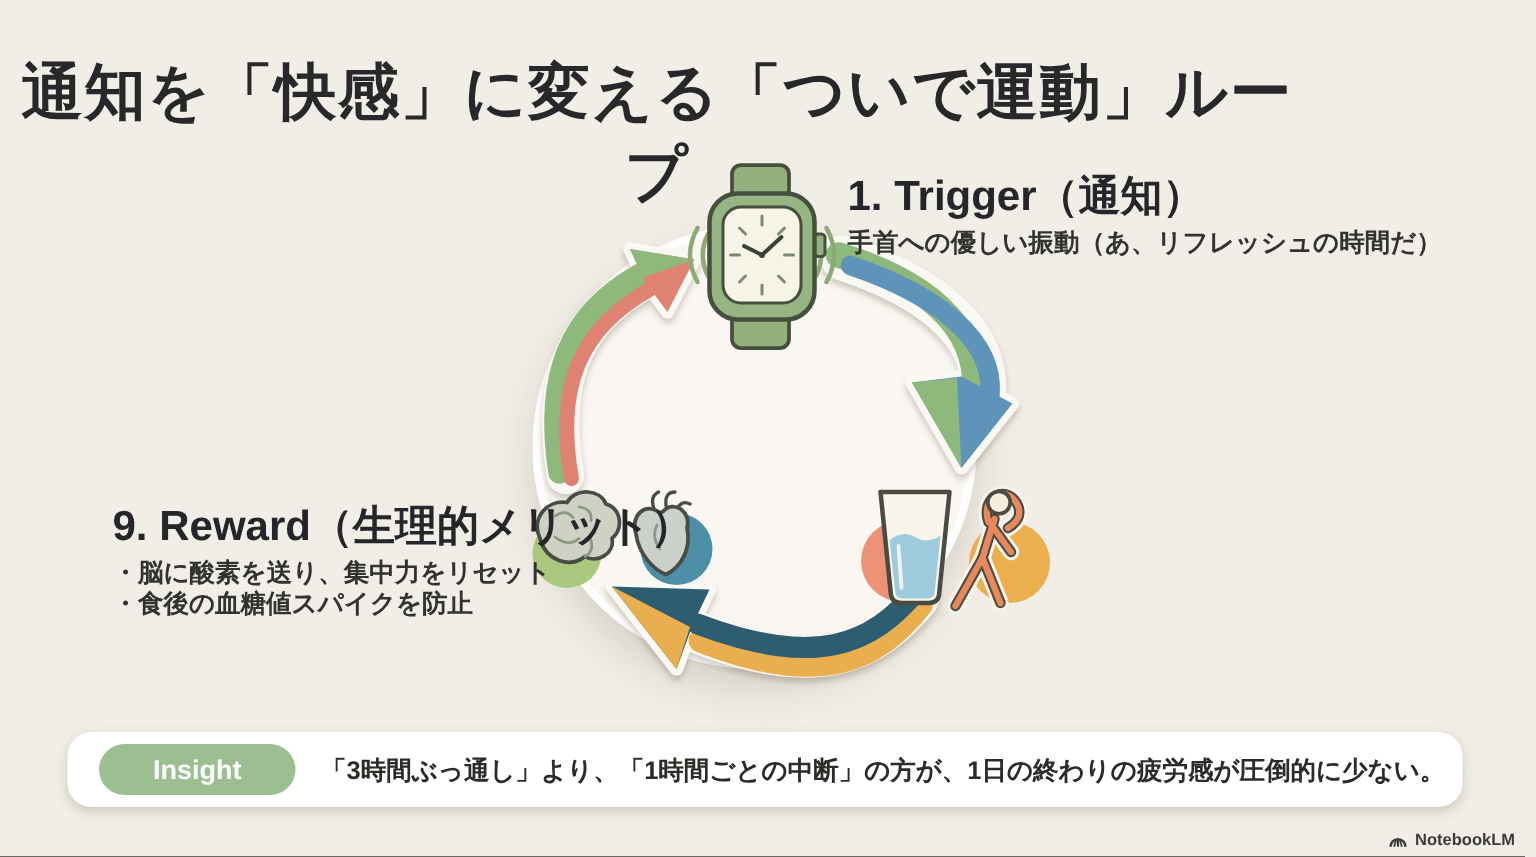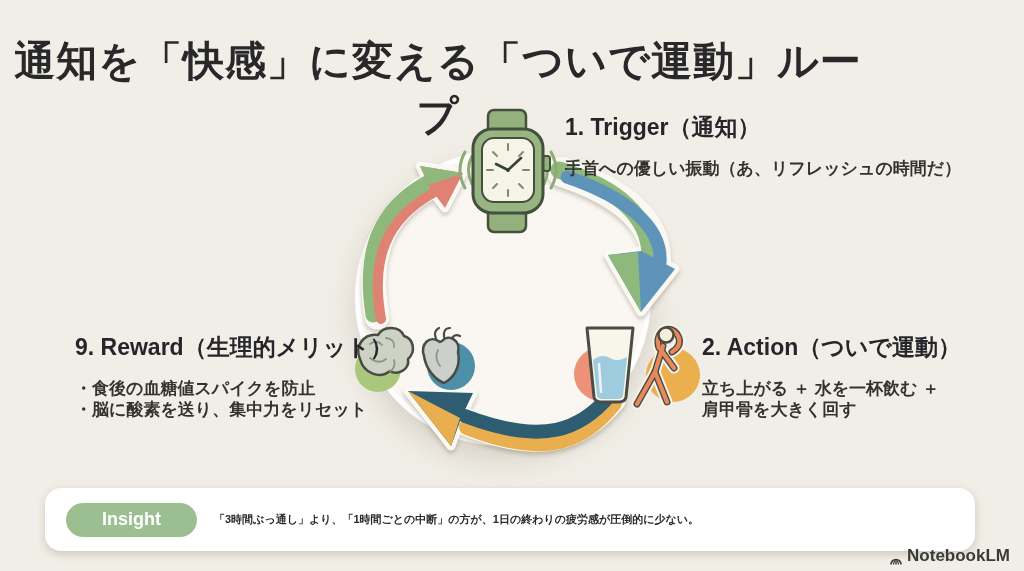--- a/index.html
+++ b/index.html
@@ -18,38 +18,38 @@
     position:absolute; left:355px; top:150px; width:296px; height:296px;
     border-radius:50%;
     background:rgba(252,250,245,0.75);
     border:5px solid rgba(255,255,255,0.85);
     box-shadow:0 14px 28px rgba(150,138,115,0.28);
   }
   .arrows { position:absolute; left:320px; top:113px; width:380px; height:367px; }
   .arrow-group { filter:drop-shadow(0 3px 2px rgba(100,90,70,0.30)); }
   .icon-svg { position:absolute; }
   .step { position:absolute; color:#2A2A26; }
-  .step-title { font-size:23px; font-weight:800; color:#26262A; }
-  .step-desc  { margin-top:15px; font-size:17px; font-weight:700; line-height:1.26; color:#33332E; }
+  .step-title { font-size:28px; font-weight:800; color:#26262A; }
+  .step-desc  { margin-top:1px; font-size:17px; font-weight:700; line-height:1.26; color:#33332E; }
   .insight-card {
-    position:absolute; left:45px; top:488px; width:930px; height:63px;
+    position:absolute; left:45px; top:488px; width:930px; height:50px;
     background:#FFFFFF; border-radius:16px;
     box-shadow:0 3px 8px rgba(120,110,90,0.30);
     display:flex; align-items:center; padding-left:21px;
   }
   .insight-badge {
     width:131px; height:34px; border-radius:17px; background:#9CBF92;
     color:#FFFFFF; font-size:18px; font-weight:700;
     display:flex; align-items:center; justify-content:center; flex:0 0 auto;
   }
-  .insight-text { margin-left:17px; font-size:11px; font-weight:700; color:#2B2B27; }
+  .insight-text { margin-left:17px; font-size:17px; font-weight:700; color:#2B2B27; }
   .watermark {
     position:absolute; right:14px; bottom:5px;
-    display:flex; align-items:flex-end; gap:4px;
-    color:#3A3A38; font-size:17px; font-weight:700;
+    display:flex; align-items:center; gap:4px;
+    color:#3A3A38; font-size:11px; font-weight:700;
   }
 </style>
 </head>
 <body>
 
 <div class="stage">
 
   <h1 class="title">通知を「快感」に変える「ついで運動」ループ</h1>
 
   <div class="loop-circle"></div>
@@ -168,33 +168,26 @@
       </g>
       <circle cx="93" cy="17" r="7.5" fill="#F6EDDC" stroke="#4B4B43" stroke-width="2.5"></circle>
     </g>
   </svg>
 
   <div class="step" style="left:565px;top:112px">
     <div class="step-title">1. Trigger（通知）</div>
     <div class="step-desc">手首への優しい振動（あ、リフレッシュの時間だ）</div>
   </div>
 
-  <div class="step" style="left:702px;top:332px">
-    <div class="step-title">2. Action（ついで運動）</div>
-    <div class="step-desc">
-      <div>立ち上がる ＋ 水を一杯飲む ＋</div>
-      <div>肩甲骨を大きく回す</div>
-    </div>
-  </div>
 
   <div class="step" style="left:75px;top:332px">
     <div class="step-title">9. Reward（生理的メリット）</div>
     <div class="step-desc">
+      <div>・脳に酸素を送り、集中力をリセット</div>
       <div>・食後の血糖値スパイクを防止</div>
-      <div>・脳に酸素を送り、集中力をリセット</div>
     </div>
   </div>
 
   <div class="insight-card">
     <div class="insight-badge">Insight</div>
     <div class="insight-text">「3時間ぶっ通し」より、「1時間ごとの中断」の方が、1日の終わりの疲労感が圧倒的に少ない。</div>
   </div>
 
   <div class="watermark">
     <svg width="14" height="12" viewBox="0 0 14 12" aria-hidden="true">

